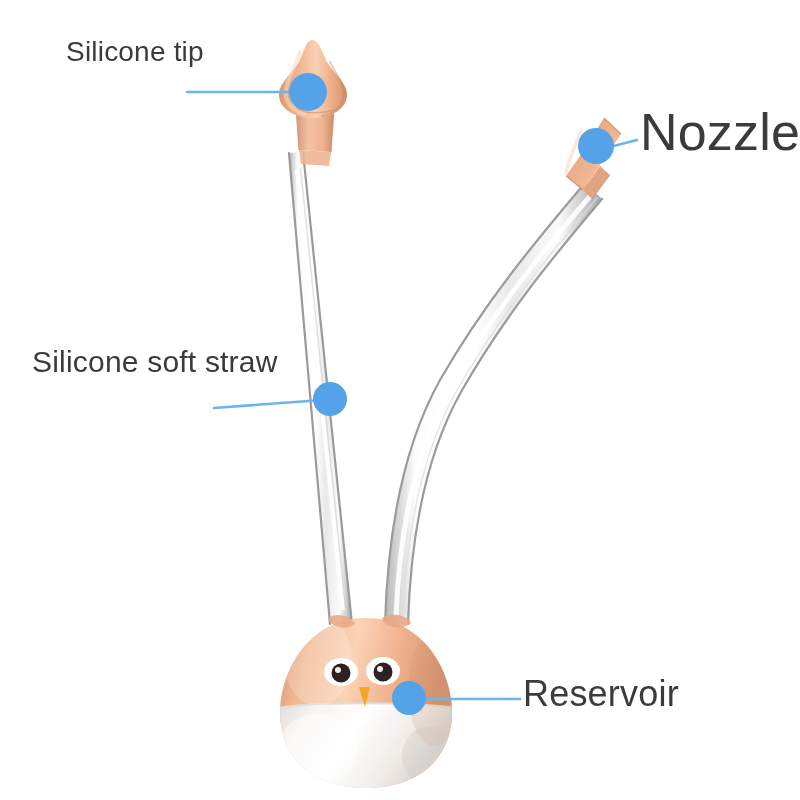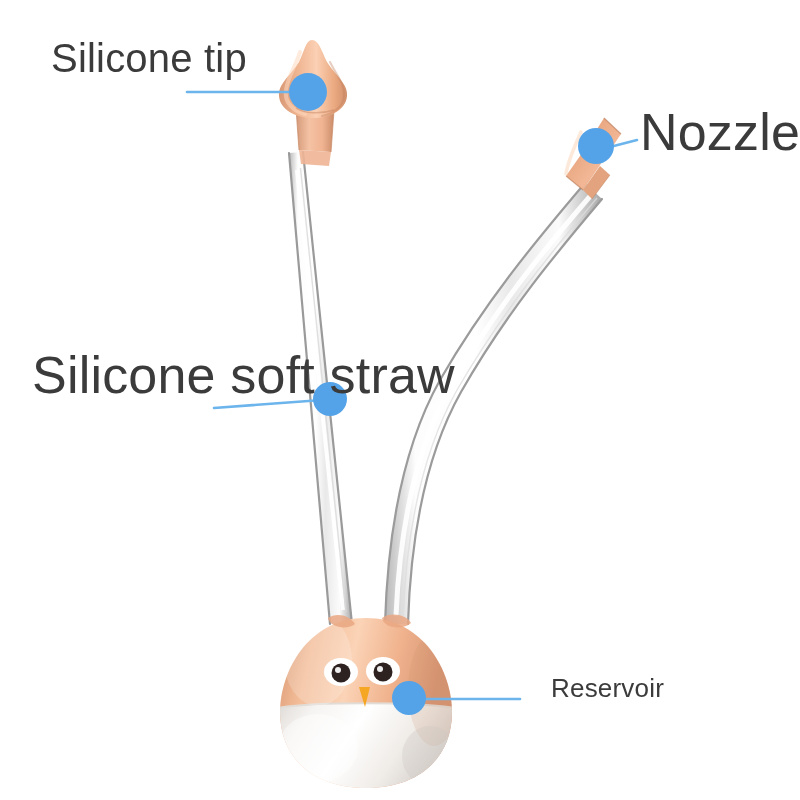--- a/index.html
+++ b/index.html
@@ -12,24 +12,24 @@
   #stage{position:relative;width:800px;height:800px;background:#ffffff;}
   svg#art{position:absolute;left:0;top:0;width:800px;height:800px;}
   .callout-label{
     position:absolute;
     color:#3b3b3b;
     font-family:"Liberation Sans", sans-serif;
     font-weight:300;
     white-space:nowrap;
     letter-spacing:0.2px;
   }
-  #label-silicone-tip{left:51px;top:36px;font-size:40px;}
+  #label-silicone-tip{left:66px;top:36px;font-size:28px;}
   #label-nozzle{left:640px;top:102px;font-size:52px;}
-  #label-straw{left:32px;top:345px;font-size:52px;text-align:center;}
-  #label-reservoir{left:523px;top:673px;font-size:26px;margin-left:28px;}
+  #label-straw{left:32px;top:345px;font-size:30px;text-align:center;}
+  #label-reservoir{left:523px;top:673px;font-size:36px;}
 </style>
 </head>
 <body>
 
 <div id="stage">
 
   <svg id="art" viewBox="0 0 800 800">
     <defs>
       <linearGradient id="gTip" x1="0" y1="0" x2="1" y2="0">
         <stop offset="0%" stop-color="#d79875"></stop>

